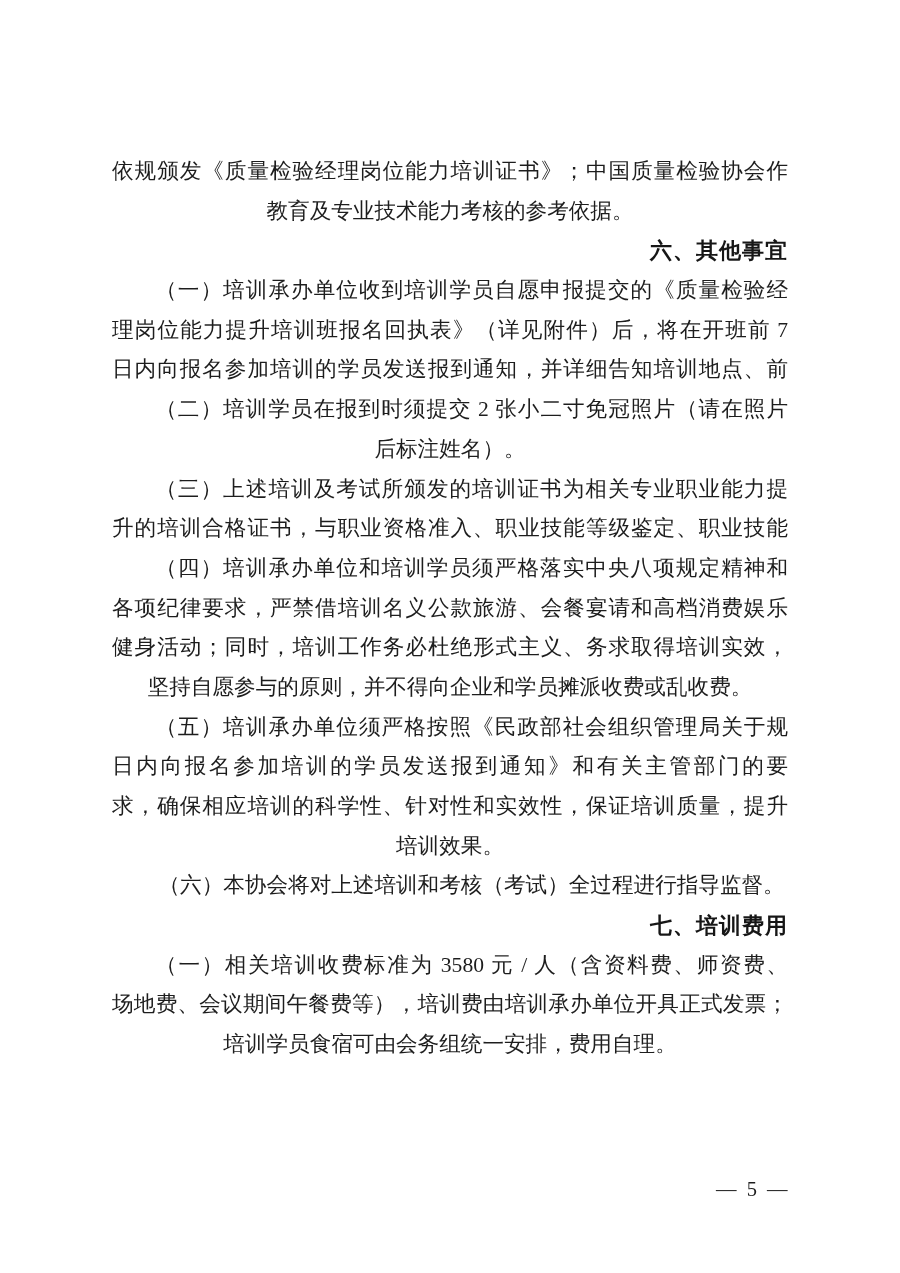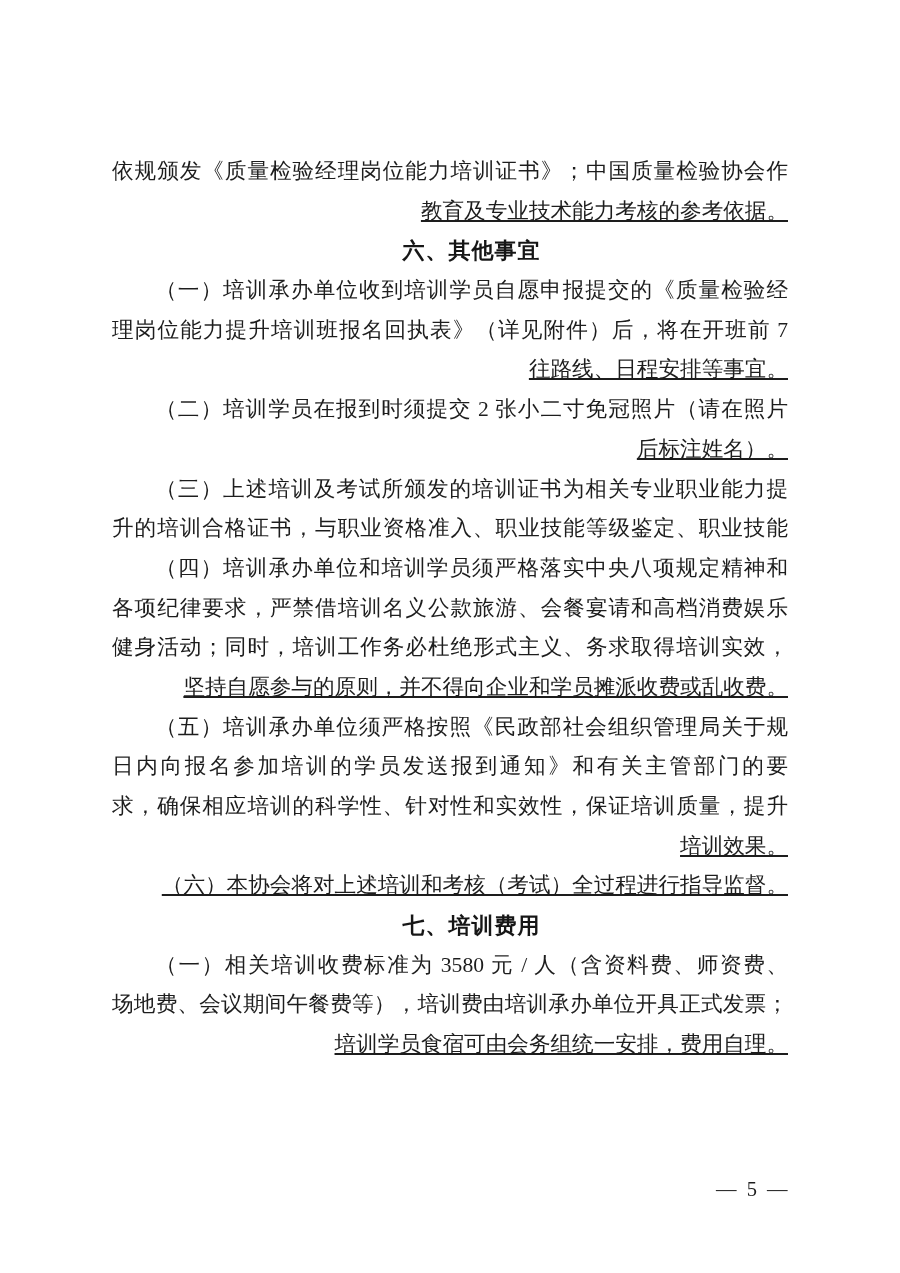--- a/index.html
+++ b/index.html
@@ -29,33 +29,32 @@
     white-space: normal;
     overflow: visible;
   }
   
   .line.full {
     text-align: justify;
     text-align-last: justify;
   }
   
   .line.end {
-    text-align: right;
-    text-decoration: underline;
+    text-align: center;
   }
   .line.indent {
     text-indent: 43.2px; 
   }
   .line.heading {
     font-family: "Liberation Sans", "DejaVu Sans", sans-serif;
     font-weight: 700;
     font-size: 22px;
     letter-spacing: 1px;
     color: #161616;
-    text-align: center;
+    text-align: right;
   }
   .page-number {
     position: absolute;
     top: 1178px;
     right: 110px;
     font-size: 20.5px;
     letter-spacing: 2.5px;
     color: #1d1d1d;
     font-family: "Liberation Serif", "DejaVu Serif", serif;
   }
@@ -65,21 +64,21 @@
 
 <div class="page">
 
   <div class="text-block">
 
   <div class="line full">依规颁发《质量检验经理岗位能力培训证书》；中国质量检验协会作</div>
       <div class="line end">教育及专业技术能力考核的参考依据。</div>
       <div class="line heading indent">六、其他事宜</div>
       <div class="line full indent">（一）培训承办单位收到培训学员自愿申报提交的《质量检验经</div>
       <div class="line full">理岗位能力提升培训班报名回执表》（详见附件）后，将在开班前 7</div>
-      <div class="line end">往路线、日程安排等事宜。</div>
+      <div class="line full">日内向报名参加培训的学员发送报到通知，并详细告知培训地点、前</div>
       <div class="line full indent">（二）培训学员在报到时须提交 2 张小二寸免冠照片（请在照片</div>
       <div class="line end">后标注姓名）。</div>
       <div class="line full indent">（三）上述培训及考试所颁发的培训证书为相关专业职业能力提</div>
       <div class="line full">升的培训合格证书，与职业资格准入、职业技能等级鉴定、职业技能</div>
       <div class="line full indent">（四）培训承办单位和培训学员须严格落实中央八项规定精神和</div>
       <div class="line full">各项纪律要求，严禁借培训名义公款旅游、会餐宴请和高档消费娱乐</div>
       <div class="line full">健身活动；同时，培训工作务必杜绝形式主义、务求取得培训实效，</div>
       <div class="line end">坚持自愿参与的原则，并不得向企业和学员摊派收费或乱收费。</div>
       <div class="line full indent">（五）培训承办单位须严格按照《民政部社会组织管理局关于规</div>
       <div class="line full">日内向报名参加培训的学员发送报到通知》和有关主管部门的要</div>

